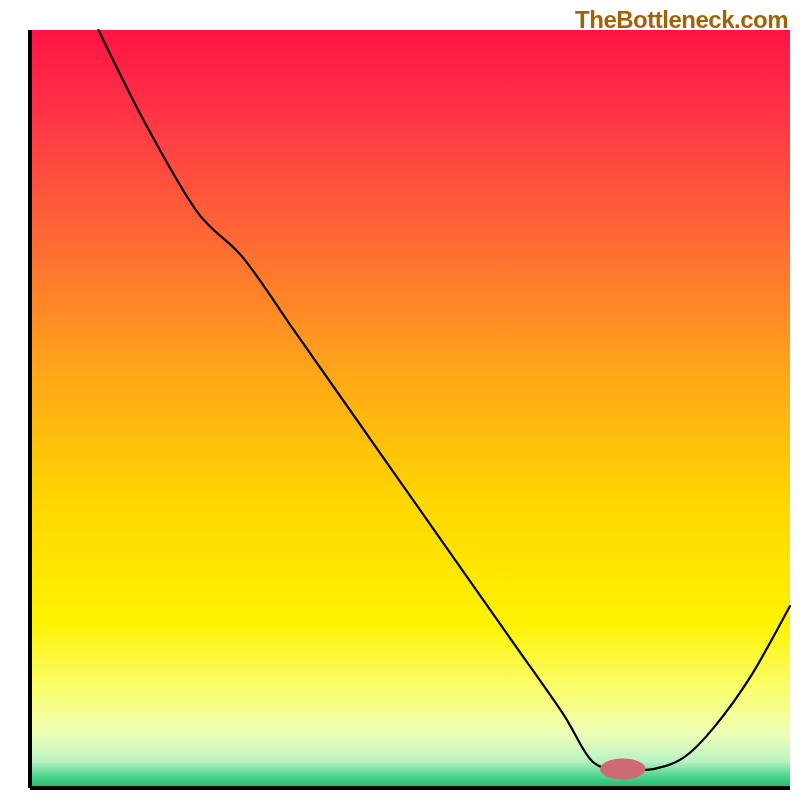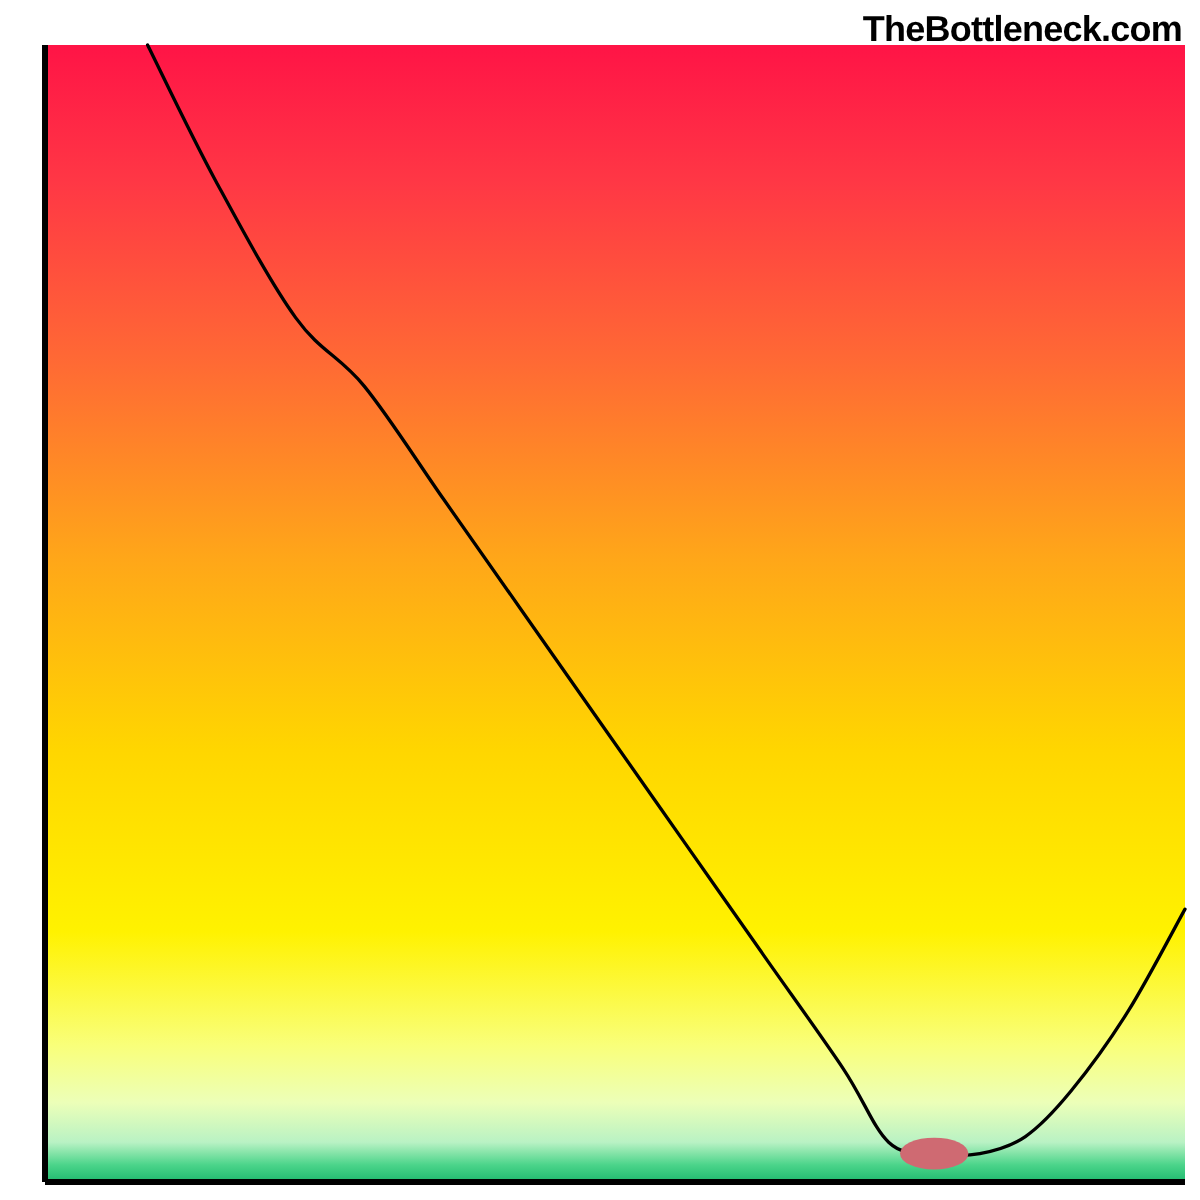--- a/index.html
+++ b/index.html
@@ -15,21 +15,21 @@
     position: relative;
     width: 800px;
     height: 800px;
   }
   .attribution {
     position: absolute;
     top: 6px;
     right: 12px;
     font-size: 24px;
     font-weight: 600;
-    color: #000000;
+    color: #a16207;
     letter-spacing: -0.5px;
   }
   svg.plot {
     position: absolute;
     top: 0;
     left: 0;
     width: 800px;
     height: 800px;
   }
 </style>

